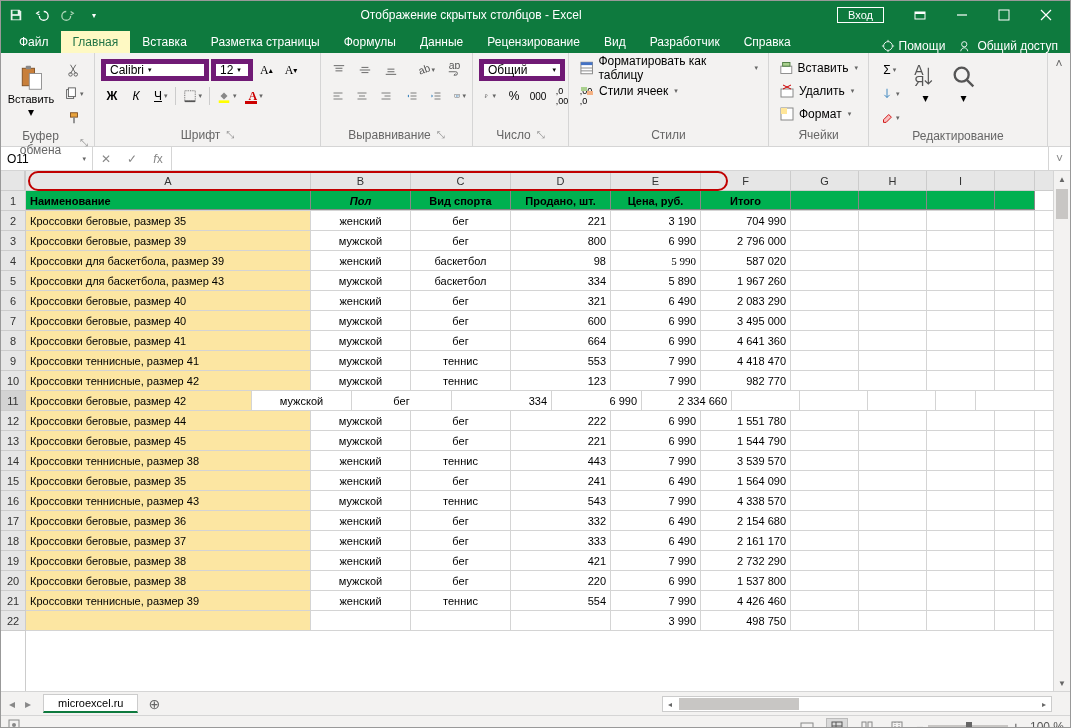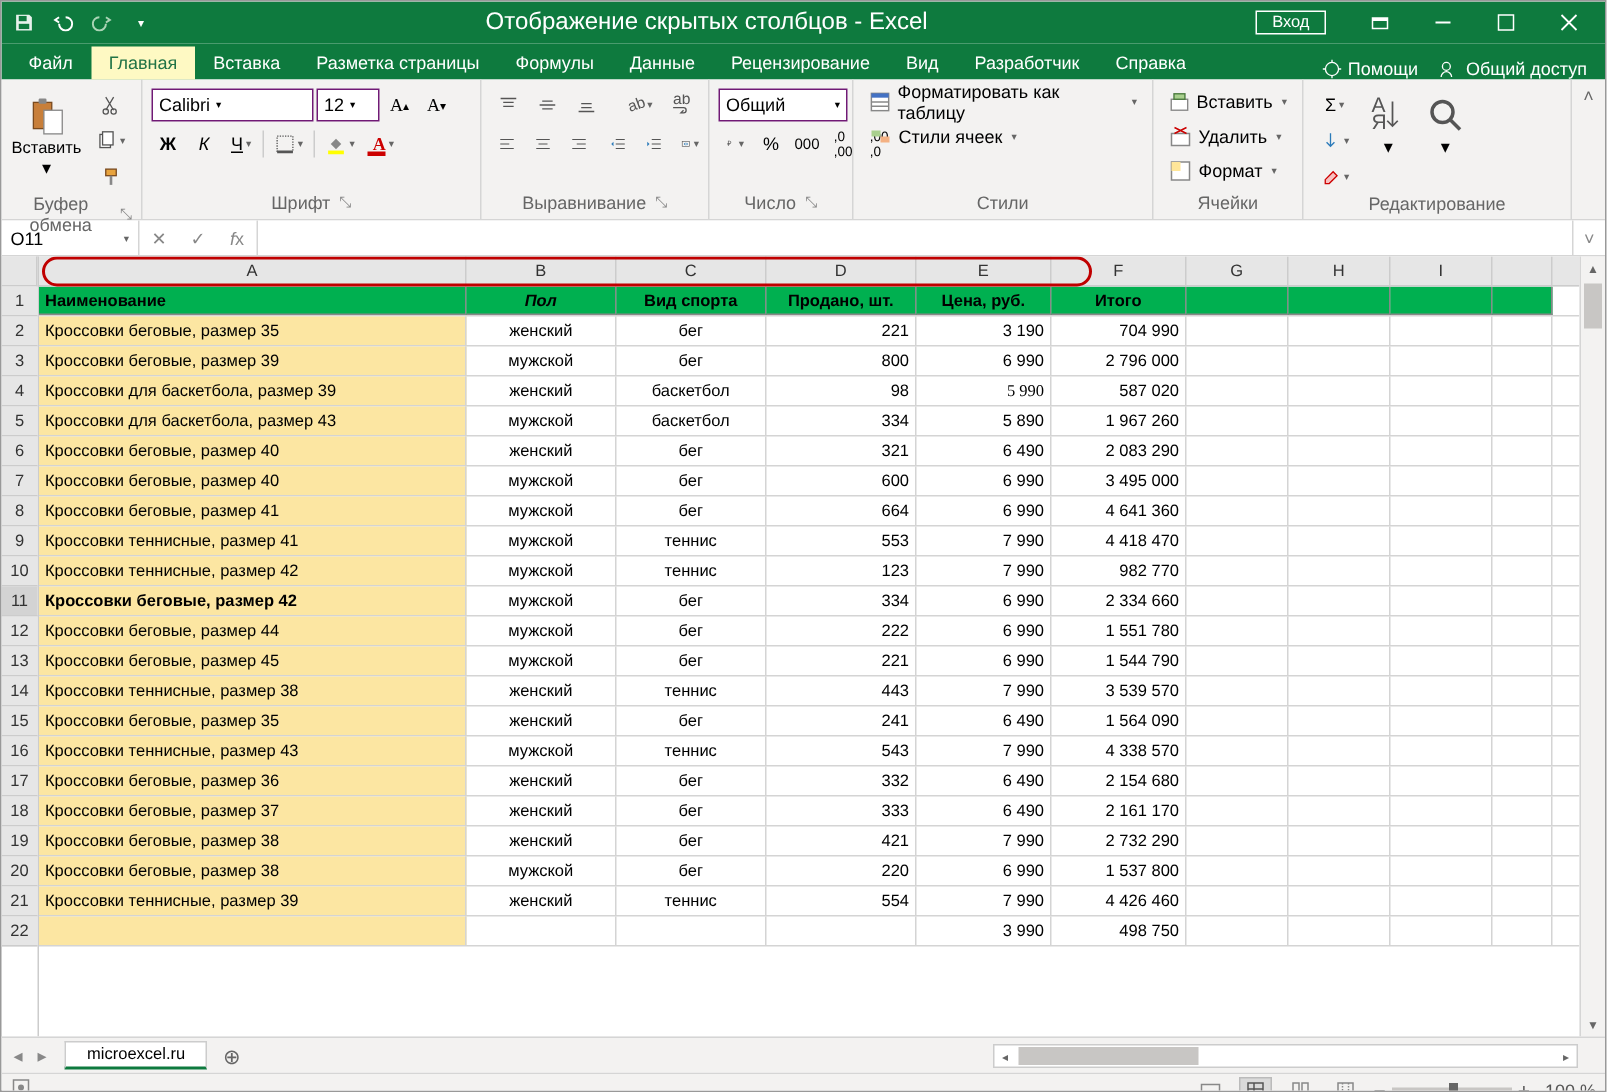--- a/index.html
+++ b/index.html
@@ -2,21 +2,21 @@
 <html><head>
 <meta charset="utf-8">
 <style>
 *{margin:0;padding:0;box-sizing:border-box;font-family:'Segoe UI',Tahoma,sans-serif;font-size:12px;user-select:none}
 body{background:#fff;width:1071px;height:728px;overflow:hidden;position:relative;border:1px solid #999}
 
 .titlebar{height:28px;background:#0e7a3e;display:flex;align-items:center;color:#fff;padding:0 4px}
 .qat{display:flex;gap:4px;align-items:center}
 .qat .ic{width:22px;height:22px;display:flex;align-items:center;justify-content:center;cursor:pointer}
 .qat svg{width:14px;height:14px}
-.title{flex:1;text-align:center;font-size:16px;color:#fff}
+.title{flex:1;text-align:center;font-size:12px;color:#fff}
 .winctl{display:flex;align-items:center;gap:2px}
 .winctl .btn{width:40px;height:24px;display:flex;align-items:center;justify-content:center;cursor:pointer}
 .signin{border:1px solid #fff;padding:1px 10px;font-size:11px;margin-right:14px}
 
 .tabs{height:24px;background:#0e7a3e;display:flex;align-items:flex-end;padding-left:6px}
 .tab{color:#fff;padding:4px 12px;cursor:pointer;font-size:12px}
 .tab.active{background:#fef9c3;color:#217346}
 .tabs-right{margin-left:auto;display:flex;align-items:center;color:#fff;gap:14px;padding-right:12px}
 .tabs-right .item{display:flex;align-items:center;gap:4px;cursor:pointer}
 
@@ -26,21 +26,21 @@
 .group-label .launcher{font-size:10px;color:#888;cursor:pointer}
 .ctrls{display:flex;gap:4px;align-items:flex-start;padding-top:4px;flex:1}
 .col{display:flex;flex-direction:column;gap:2px}
 .row{display:flex;gap:2px;align-items:center}
 .ribbtn{height:22px;min-width:22px;display:flex;align-items:center;justify-content:center;padding:0 4px;cursor:pointer;border:1px solid transparent}
 .ribbtn svg{width:14px;height:14px}
 .ribbtn .arr{font-size:7px;margin-left:2px;color:#666}
 .bigbtn{display:flex;flex-direction:column;align-items:center;justify-content:center;padding:4px;cursor:pointer;width:48px}
 .bigbtn svg{width:28px;height:28px}
 .bigbtn .lbl{font-size:11px;margin-top:2px}
-.combo{border:1px solid #701a75;background:#fff;height:22px;display:flex;align-items:center;padding:0 4px;font-size:11px}
+.combo{border:5px solid #701a75;background:#fff;height:22px;display:flex;align-items:center;padding:0 4px;font-size:11px}
 .combo .arr{font-size:7px;margin-left:4px}
 .menubtn{display:flex;align-items:center;gap:4px;height:22px;padding:0 4px;cursor:pointer;font-size:11px}
 .menubtn svg{width:16px;height:16px}
 .menubtn .arr{font-size:7px;margin-left:2px;color:#666}
 
 .fbar{height:24px;border-bottom:1px solid #d5d5d5;display:flex;align-items:stretch;background:#fff}
 .namebox{width:92px;border-right:1px solid #d5d5d5;display:flex;align-items:center;padding:0 6px;font-size:11px}
 .namebox .arr{margin-left:auto;font-size:7px;color:#666}
 .fbtns{display:flex;align-items:center;border-right:1px solid #d5d5d5}
 .fbtns .b{width:26px;display:flex;align-items:center;justify-content:center;color:#888;cursor:pointer}
@@ -655,21 +655,21 @@
           <div class="cell ctr" style="width: 100px;">теннис</div>
           <div class="cell num" style="width: 100px;">123</div>
           <div class="cell num" style="width: 90px;">7 990</div>
           <div class="cell num" style="width: 90px;">982 770</div>
           <div class="cell" style="width: 68px;"></div>
           <div class="cell" style="width: 68px;"></div>
           <div class="cell" style="width: 68px;"></div>
           <div class="cell" style="width: 40px;"></div>
         </div>
         <div class="datarow">
-          <div class="cell name-cell" style="width: 285px; font-weight: bold;">Кроссовки беговые, размер 42</div>
+          <div class="cell name-cell" style="width: 226px;">Кроссовки беговые, размер 42</div>
           <div class="cell ctr" style="width: 100px;">мужской</div>
           <div class="cell ctr" style="width: 100px;">бег</div>
           <div class="cell num" style="width: 100px;">334</div>
           <div class="cell num" style="width: 90px;">6 990</div>
           <div class="cell num" style="width: 90px;">2 334 660</div>
           <div class="cell" style="width: 68px;"></div>
           <div class="cell" style="width: 68px;"></div>
           <div class="cell" style="width: 68px;"></div>
           <div class="cell" style="width: 40px;"></div>
         </div>

